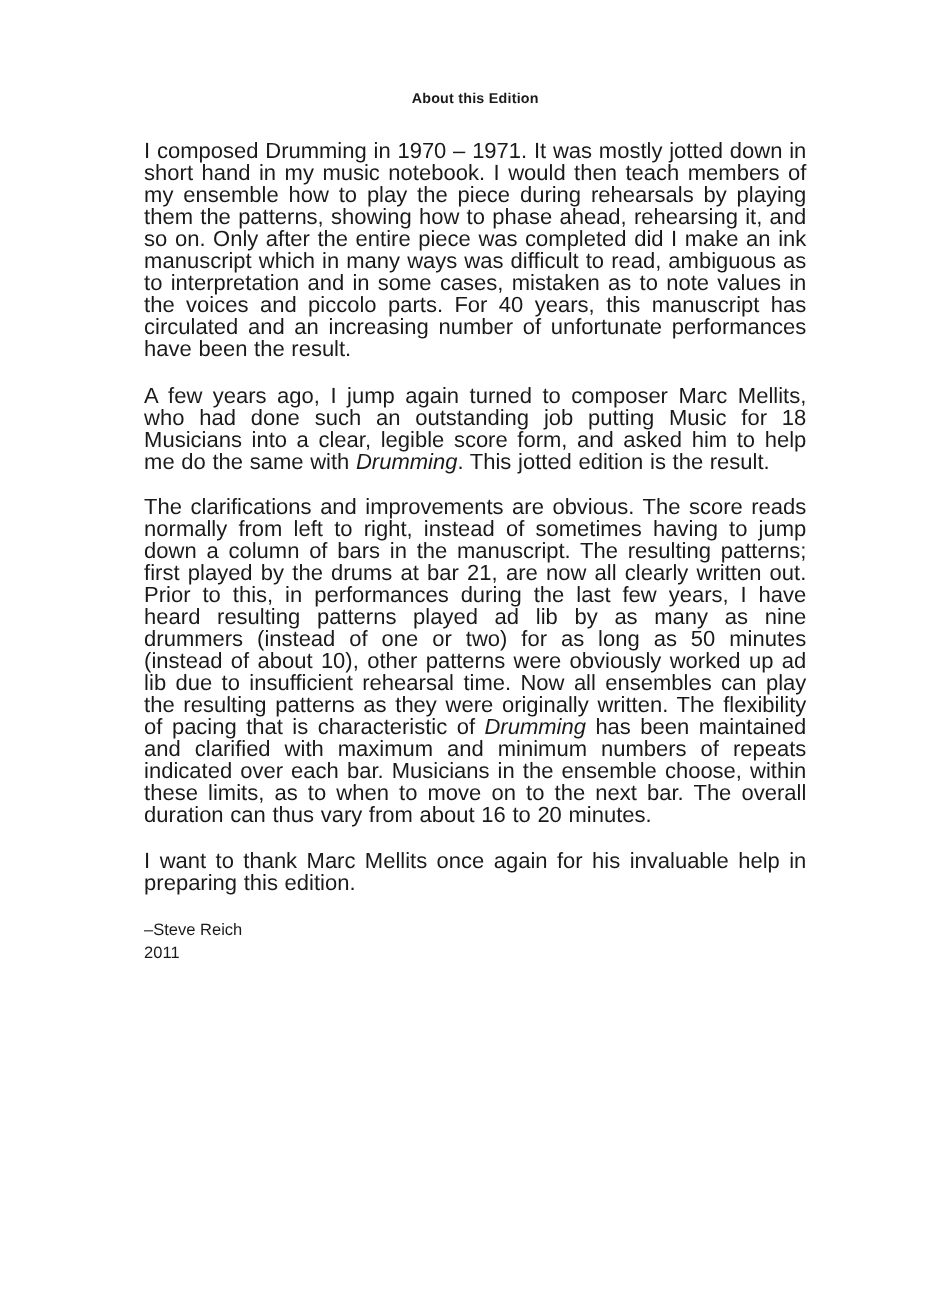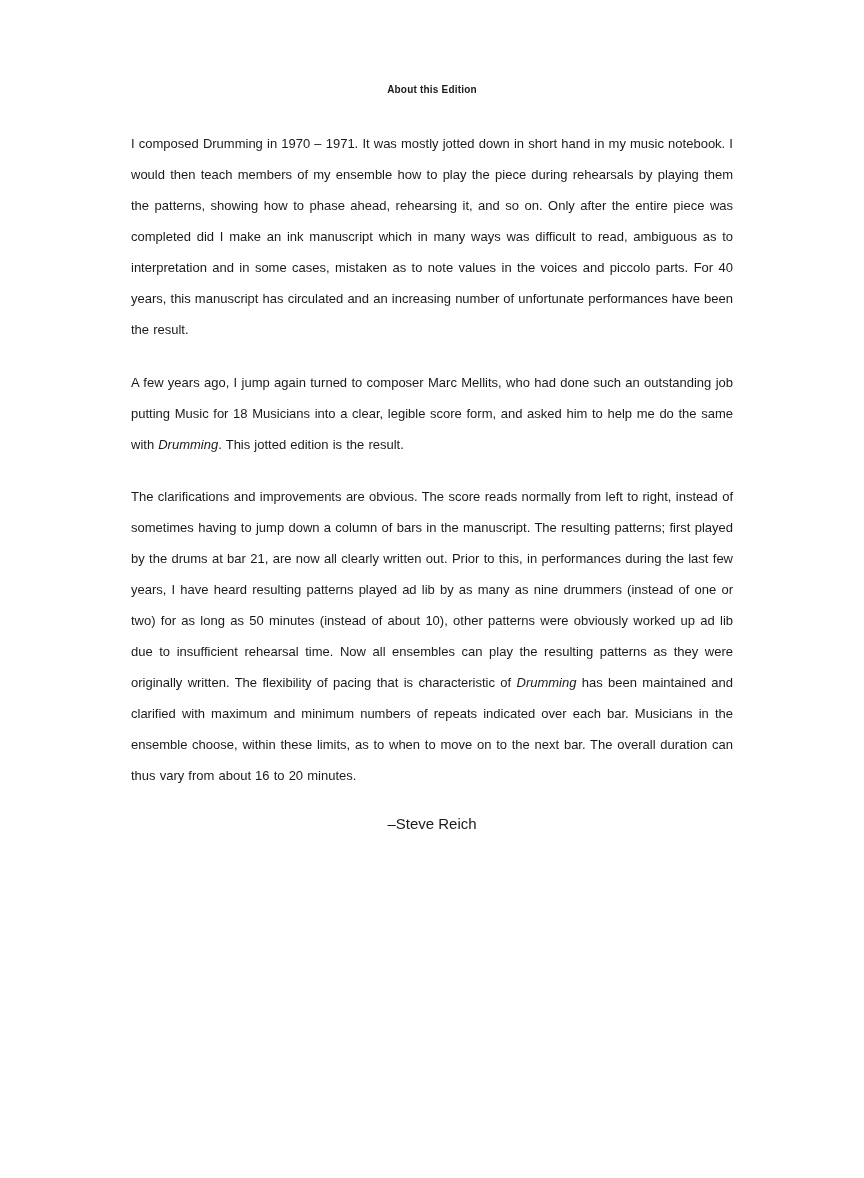--- a/index.html
+++ b/index.html
@@ -16,55 +16,57 @@
     font-family: "Liberation Sans", sans-serif;
     color: #1a1a1a;
   }
   .content {
     position: absolute;
     left: 131px;
     top: 82px;
     width: 602px;
   }
   .doc-title {
-    font-size: 10px;
+    font-size: 13px;
     font-weight: bold;
     text-align: center;
     line-height: 16px;
     margin: 0 0 30px 0;
     letter-spacing: 0.2px;
   }
   .para {
-    font-size: 13px;
-    line-height: 31px;
+    font-size: 20px;
+    line-height: 20px;
     text-align: justify;
     margin: 0 0 21.7px 0;
     word-spacing: 0.5px;
   }
   .para:last-of-type {
     margin-bottom: 21.7px;
   }
   .signature {
     font-size: 15px;
     line-height: 21.7px;
-    text-align: center;
+    text-align: left;
     margin-top: 21.7px;
   }
 </style>
 </head>
 <body>
 
 <div class="page">
   <div class="content">
     <h1 class="doc-title">About this Edition</h1>
 
     <p class="para"><span>I composed Drumming in 1970 – 1971. It was mostly jotted down in short hand in my music notebook. I would then teach members of my ensemble how to play the piece during rehearsals by playing them the patterns, showing how to phase ahead, rehearsing it, and so on. Only after the entire piece was completed did I make an ink manuscript which in many ways was difficult to read, ambiguous as to interpretation and in some cases, mistaken as to note values in the voices and piccolo parts. For 40 years, this manuscript has circulated and an increasing number of unfortunate performances have been the result.</span></p>
 
     <p class="para"><span>A few years ago, I jump again turned to composer Marc Mellits, who had done such an outstanding job putting </span><span style="">Music for 18 Musicians</span><span> into a clear, legible score form, and asked him to help me do the same with </span><span style="font-style: italic;">Drumming</span><span>. This jotted edition is the result.</span></p>
 
     <p class="para"><span>The clarifications and improvements are obvious. The score reads normally from left to right, instead of sometimes having to jump down a column of bars in the manuscript. The resulting patterns; first played by the drums at bar 21, are now all clearly written out. Prior to this, in performances during the last few years, I have heard resulting patterns played ad lib by as many as nine drummers (instead of one or two) for as long as 50 minutes (instead of about 10), other patterns were obviously worked up ad lib due to insufficient rehearsal time. Now all ensembles can play the resulting patterns as they were originally written. The flexibility of pacing that is characteristic of </span><span style="font-style: italic;">Drumming</span><span> has been maintained and clarified with maximum and minimum numbers of repeats indicated over each bar. Musicians in the ensemble choose, within these limits, as to when to move on to the next bar. The overall duration can thus vary from about 16 to 20 minutes.</span></p>
 
+    <p class="para"><span>I want to thank Marc Mellits once again for his invaluable help in preparing this edition.</span></p>
 
     <div class="signature">
       <div>–Steve Reich</div>
+      <div>2011</div>
     </div>
   </div>
 </div>
 
 </body></html>

